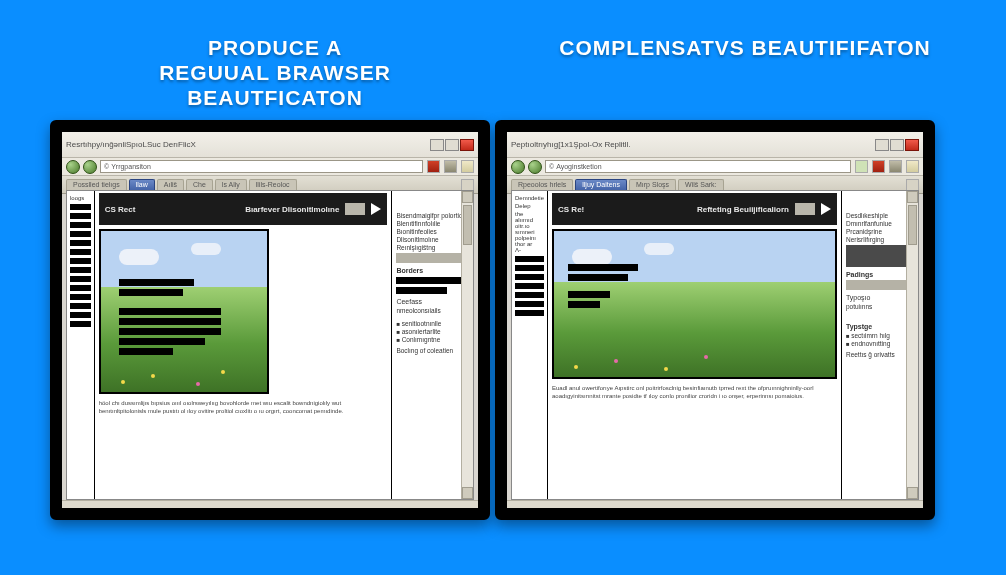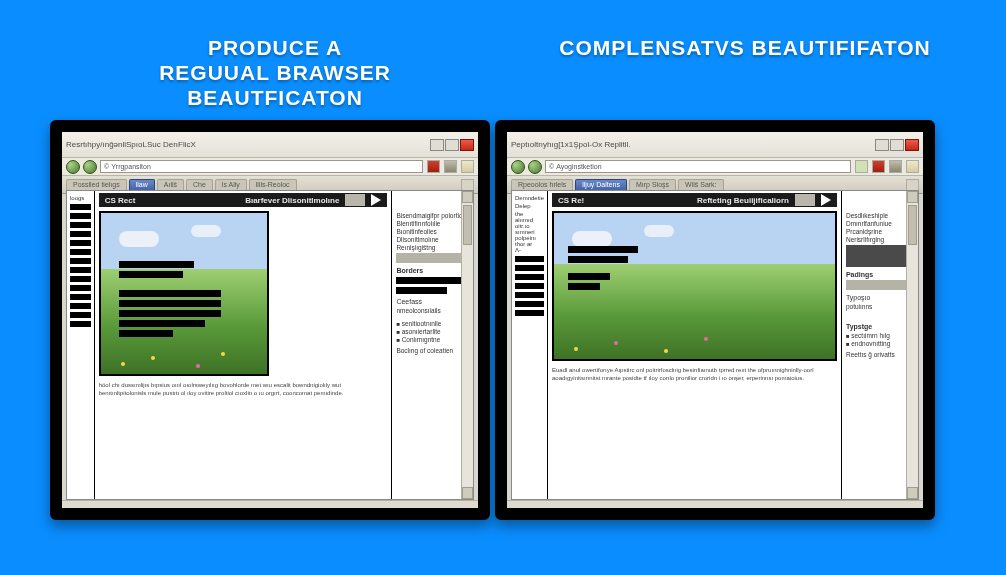--- a/index.html
+++ b/index.html
@@ -125,21 +125,21 @@
   .sidetext { font-size: 6px; color:#333; margin-bottom:2px; }
   .blackbar { background:#000; height:6px; margin: 3px 0; }
   .leftcol .blackbar { width: 100%; }
 
   .midcol {
     flex: 1 1 auto;
     padding: 0 4px 4px 4px;
     display: flex; flex-direction: column;
   }
   .darkheader {
-    height: 14px; background: #1b1b1b;
+    height: 32px; background: #1b1b1b;
     display: flex; align-items: center;
     padding: 0 6px; margin: 2px 0 4px 0;
     color: #e7e7e7; font-size: 8px; font-weight: bold;
     gap: 6px;
   }
   .darkheader .fill { flex:1; }
   .hdrbtn {
     width: 20px; height: 12px; background:#b9b6ab;
   }
   .playicon {

